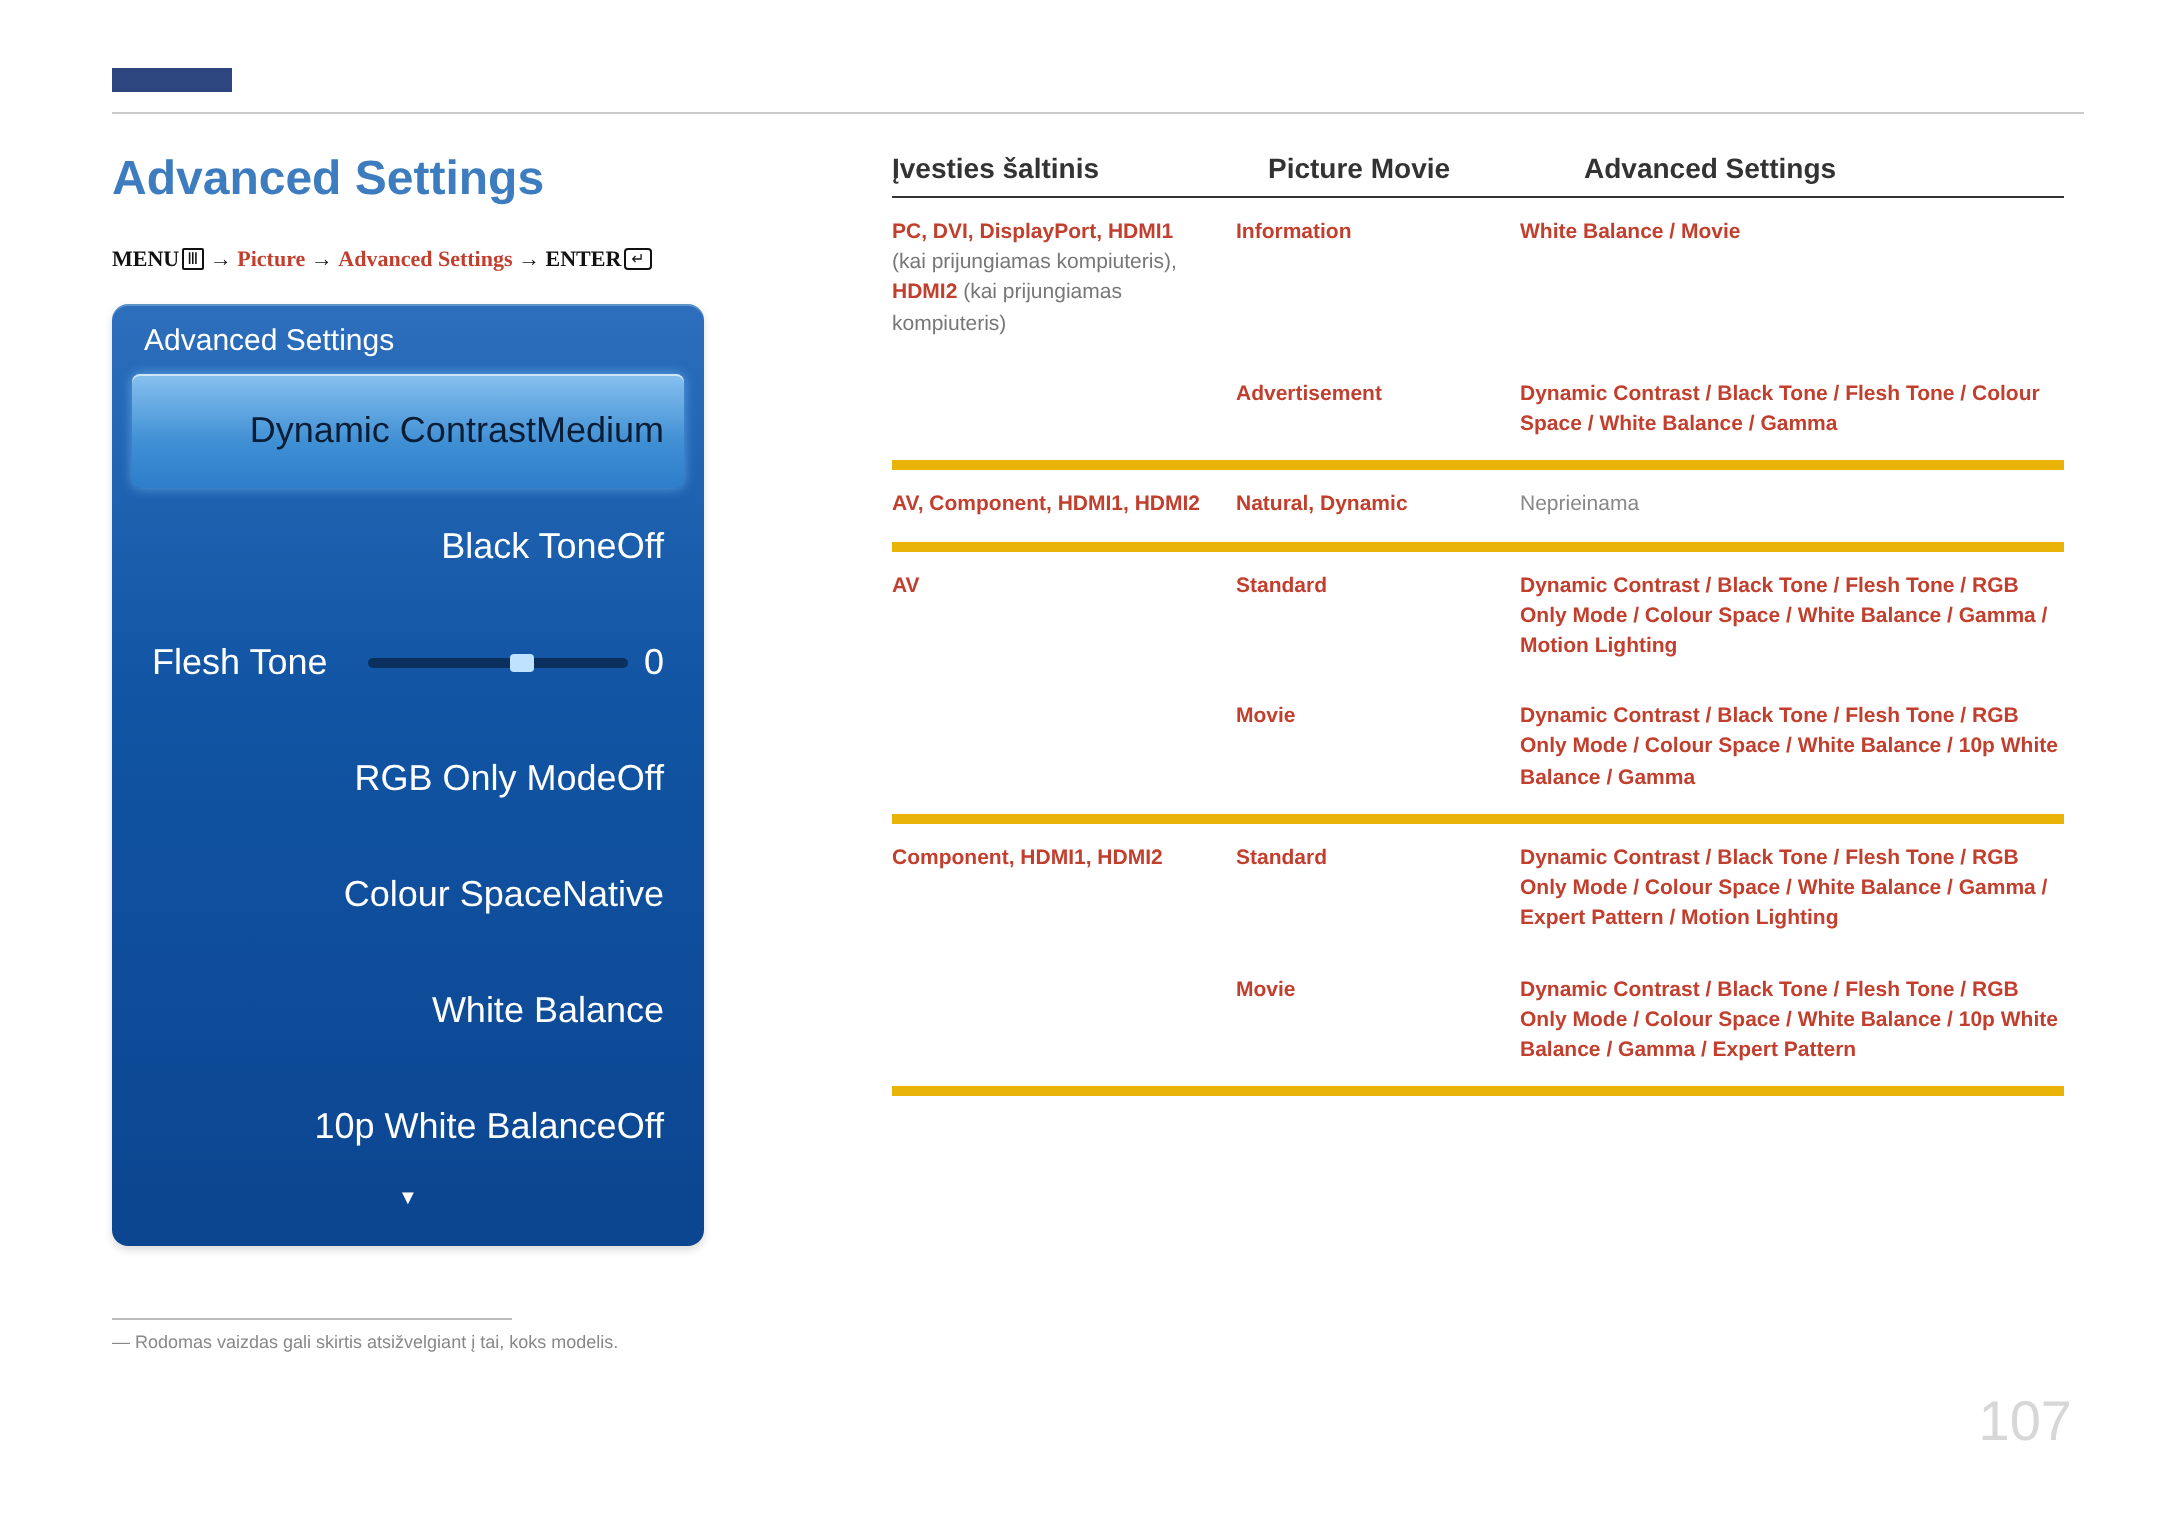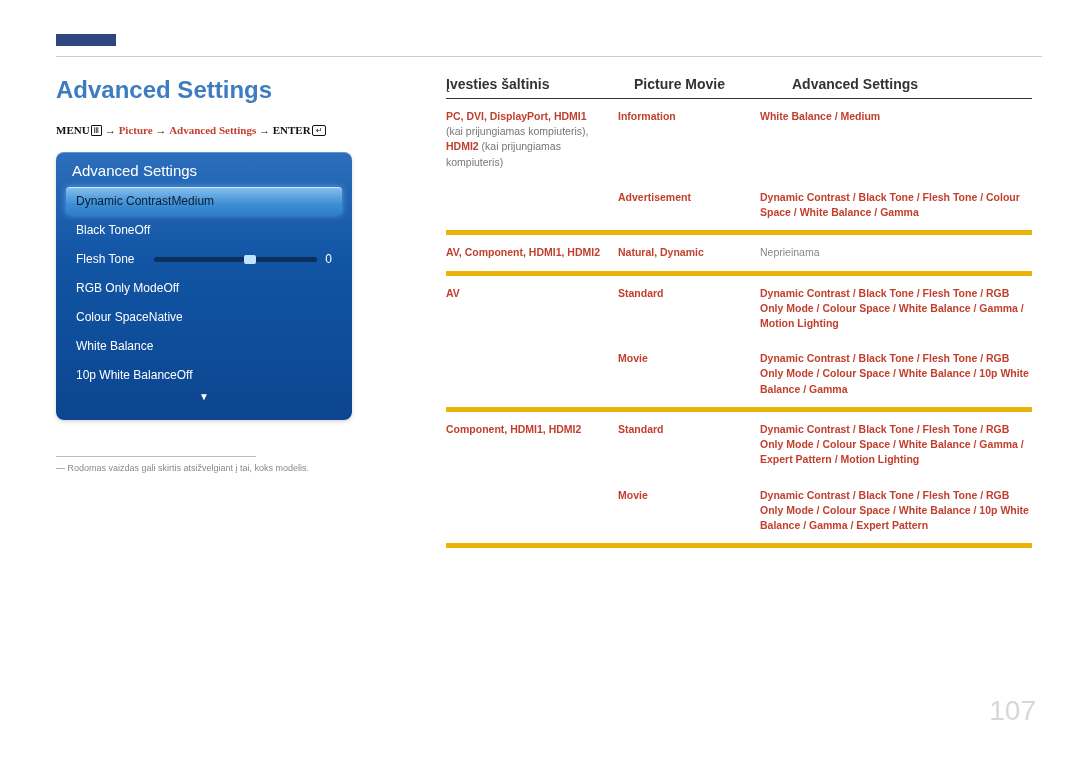--- a/index.html
+++ b/index.html
@@ -80,25 +80,25 @@
     width: 296px;
     box-shadow: inset 0 1px 0 rgba(255,255,255,.25), 0 2px 4px rgba(0,0,0,.15);
   }
   .panel-title {
     color: #fff;
     font-size: 15px;
     padding: 0 6px 8px 6px;
   }
   .panel-row {
     display: flex;
-    justify-content: flex-start;
+    justify-content: flex-end;
     align-items: center;
     color: #fff;
-    font-size: 12px;
-    padding: 7px 10px;
+    font-size: 18px;
+    padding: 18px 10px;
     border-radius: 4px;
     margin-bottom: 1px;
   }
   .panel-row.selected {
     background: linear-gradient(180deg, #88c1ef 0%, #3f8fd4 60%, #2d7ecb 100%);
     color: #0a1d34;
     box-shadow: 0 0 6px rgba(130,200,255,.6), inset 0 1px 0 rgba(255,255,255,.6);
   }
   .panel-row .val { }
   .slider {
@@ -233,21 +233,21 @@
   <div class="right-col">
     <div class="table-head">
       <div>Įvesties šaltinis</div>
       <div>Picture Movie</div>
       <div>Advanced Settings</div>
     </div>
     <div class="table-body" id="table-body">
         <div class="trow" style="border-bottom: none;">
           <div><b>PC, DVI, DisplayPort, HDMI1</b> <span class="plain">(kai prijungiamas kompiuteris),</span> <b>HDMI2</b><span class="plain"> (kai prijungiamas kompiuteris)</span></div>
           <div><b>Information</b></div>
-          <div><b>White Balance / Medium</b></div>
+          <div><b>White Balance / Movie</b></div>
         </div>
         <div class="trow" style="border-top: none;">
           <div></div>
           <div><b>Advertisement</b></div>
           <div><b>Dynamic Contrast / Black Tone / Flesh Tone / Colour Space / White Balance / Gamma</b></div>
         </div>
         <div class="trow">
           <div><b>AV, Component, HDMI1, HDMI2</b></div>
           <div><b>Natural, Dynamic</b></div>
           <div><span class="gray">Neprieinama</span></div>

